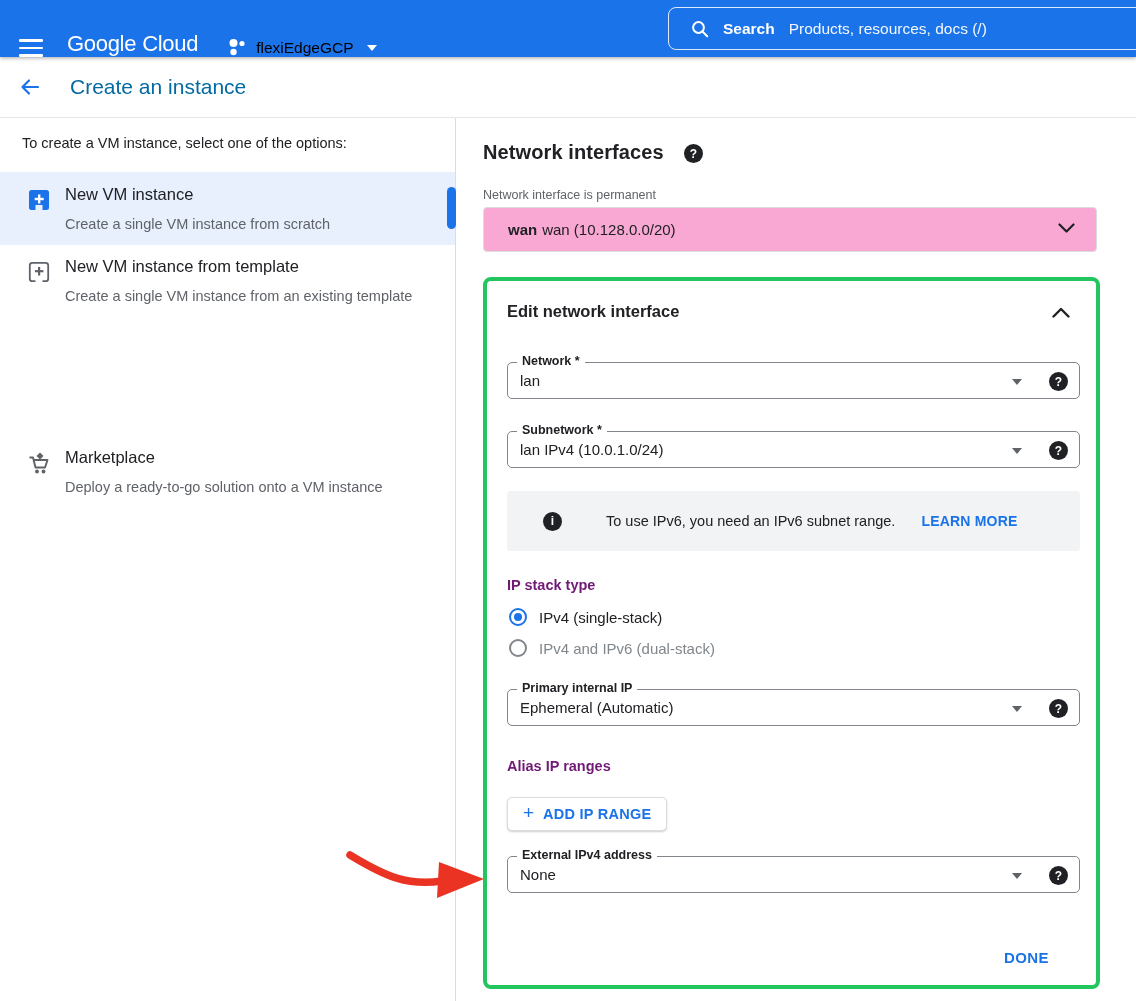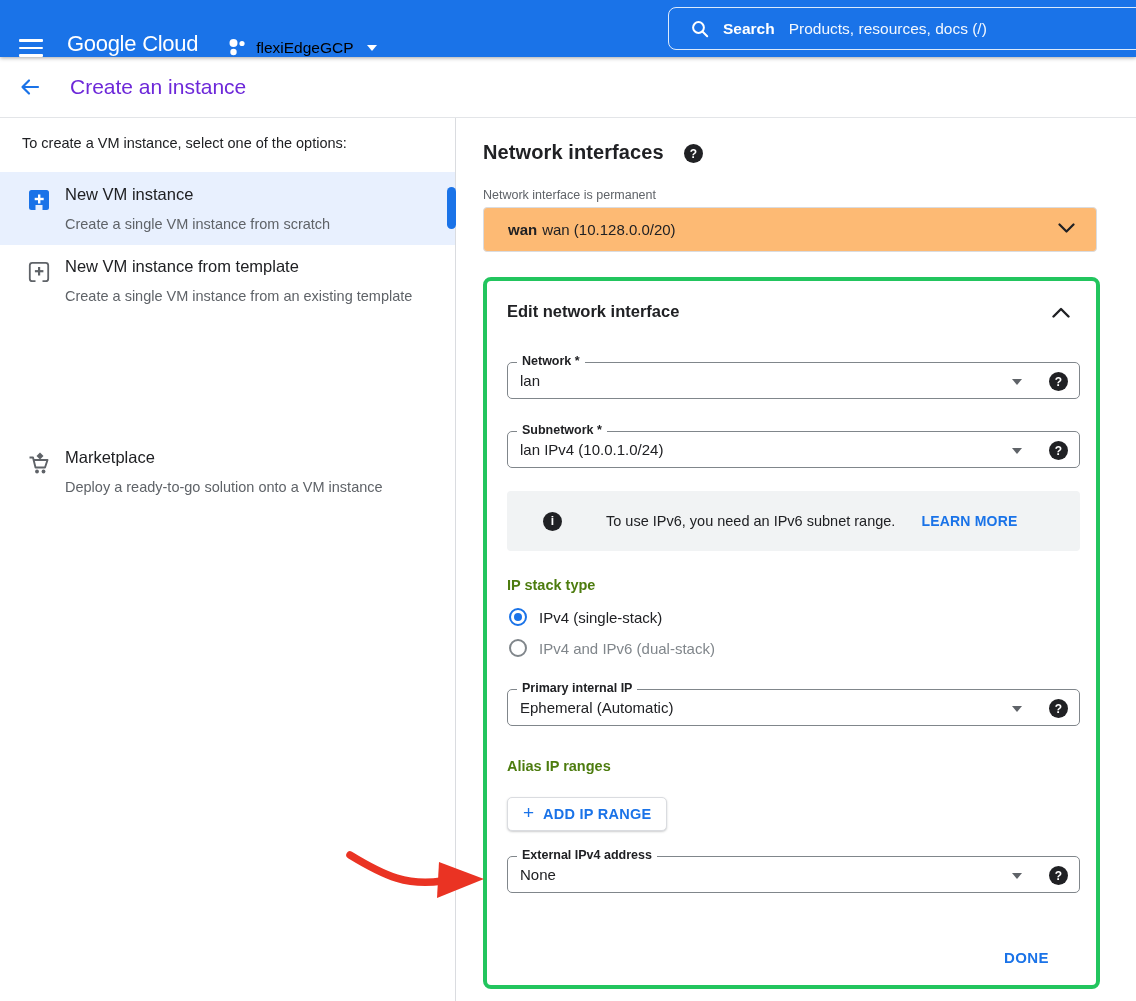--- a/index.html
+++ b/index.html
@@ -27,21 +27,21 @@
                display:flex; align-items:center; color:#fff; }
   .searchbox .s-label { font-size:15.5px; font-weight:700; margin-left:14px; }
   .searchbox .s-hint  { font-size:15.5px; font-weight:400; margin-left:14px; opacity:.95; }
   .searchbox svg { margin-left:22px; display:block; }
 
   
   .subheader { position:absolute; left:0; top:57px; width:1136px; height:61px; background:#fff;
                border-bottom:1px solid #e3e5e8; display:flex; align-items:center; z-index:10; }
   .back-btn { margin-left:16px; width:28px; height:28px; display:flex; align-items:center;
               justify-content:center; cursor:pointer; }
-  .page-title { margin-left:26px; font-size:21px; font-weight:400; color:#6d28d9; }
+  .page-title { margin-left:26px; font-size:21px; font-weight:400; color:#0369a1; }
 
   
   .sidebar { position:absolute; left:0; top:118px; width:455px; height:883px; background:#fff; }
   .sidebar-divider { position:absolute; left:455px; top:118px; width:1px; height:883px; background:#dadce0; }
   .sb-intro { position:absolute; left:22px; top:17px; font-size:14.5px; color:#202124; }
   .sb-item { position:absolute; left:0; width:455px; cursor:pointer; }
   .sb-item.selected { background:#e8f0fe; }
   .sb-icon { position:absolute; left:28px; }
   .sb-title { position:absolute; left:65px; font-size:16.5px; color:#202124; white-space:nowrap; }
   .sb-desc { position:absolute; left:65px; width:350px; font-size:14.5px; color:#5f6368; line-height:24px; }
@@ -52,21 +52,21 @@
   .main { position:absolute; left:483px; top:117px; width:653px; height:884px; }
   .section-heading { position:absolute; left:0; top:24px; font-size:20px; font-weight:700;
                      letter-spacing:.1px; color:#202124; }
   .help-badge { width:19px; height:19px; border-radius:50%; background:#202124; color:#fff;
                 font-size:12px; font-weight:700; display:flex; align-items:center;
                 justify-content:center; cursor:pointer; }
   .heading-help { position:absolute; left:201px; top:27px; }
 
   .perm-label { position:absolute; left:0; top:71px; font-size:12.5px; color:#5f6368; }
   .iface-select { position:absolute; left:0; top:90px; width:614px; height:45px;
-                  border:1px solid #dadce0; border-radius:4px; background:#fdba74;
+                  border:1px solid #dadce0; border-radius:4px; background:#f9a8d4;
                   display:flex; align-items:center; cursor:pointer; }
   .iface-select .v-name { font-size:15px; font-weight:700; margin-left:24px; }
   .iface-select .v-detail { font-size:15px; margin-left:5px; }
   .iface-select svg { position:absolute; right:21px; top:15px; }
 
   
   .card { position:absolute; left:0; top:160px; width:617px; height:712px; background:#fff;
           border:4px solid #22c55e; border-radius:8px; }
   .card-title { position:absolute; left:20px; top:21px; font-size:16.5px; font-weight:700; }
   .collapse-btn { position:absolute; right:26px; top:23px; cursor:pointer; }
@@ -87,21 +87,21 @@
 
   .banner { position:absolute; left:20px; top:210px; width:573px; height:60px; background:#f1f3f4;
             border-radius:4px; display:flex; align-items:center; }
   .info-badge { width:19px; height:19px; border-radius:50%; background:#202124; color:#fff;
                 font-size:12px; font-weight:700; font-style:normal; display:flex; align-items:center;
                 justify-content:center; margin-left:36px; flex:none; }
   .banner .b-text { font-size:14.5px; color:#202124; margin-left:44px; }
   .banner .b-link { font-size:14px; font-weight:700; color:#1a73e8; margin-left:26px;
                     letter-spacing:.2px; cursor:pointer; }
 
-  .group-label { position:absolute; left:20px; font-size:14.5px; font-weight:700; color:#4d7c0f; }
+  .group-label { position:absolute; left:20px; font-size:14.5px; font-weight:700; color:#701a75; }
   .gl-stack { top:296px; }
   .gl-alias { top:477px; }
 
   .radio-row { position:absolute; left:22px; display:flex; align-items:center; cursor:pointer; }
   .rr-1 { top:327px; }
   .rr-2 { top:358px; }
   .radio { width:18px; height:18px; border-radius:50%; flex:none; position:relative; }
   .radio.on  { border:2px solid #1a73e8; }
   .radio.on::after { content:""; position:absolute; left:3px; top:3px; width:8px; height:8px;
                      border-radius:50%; background:#1a73e8; }

